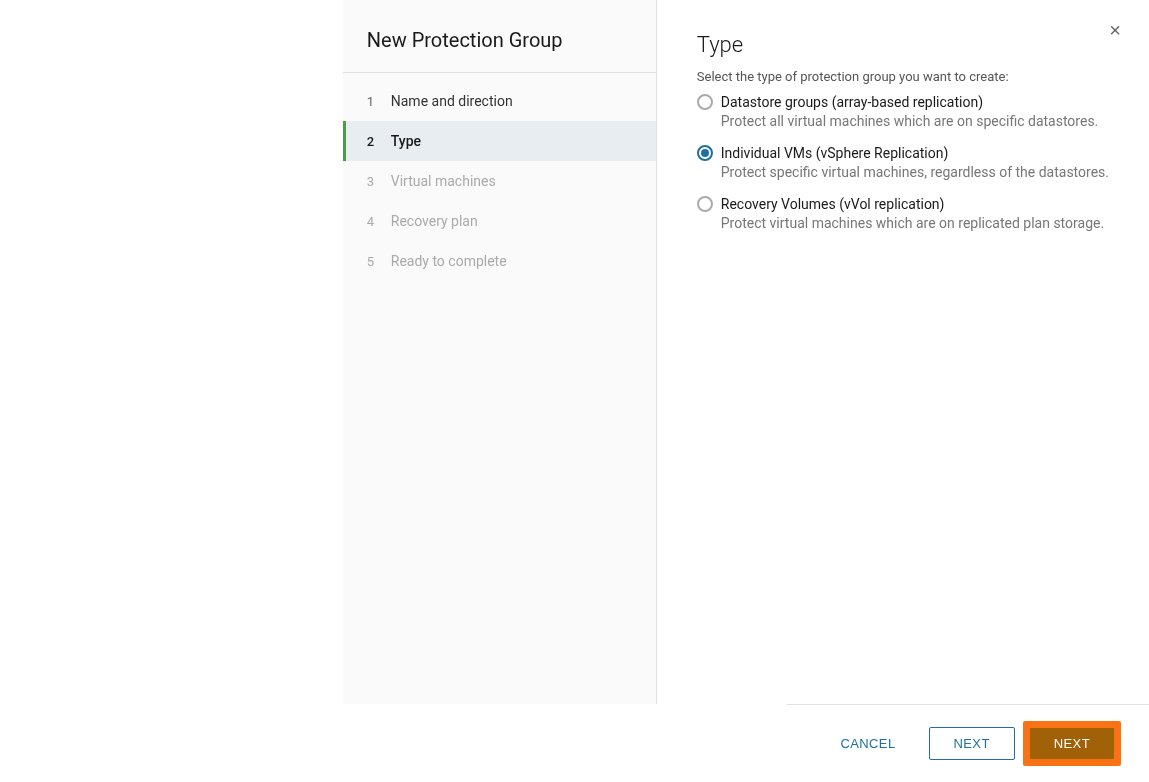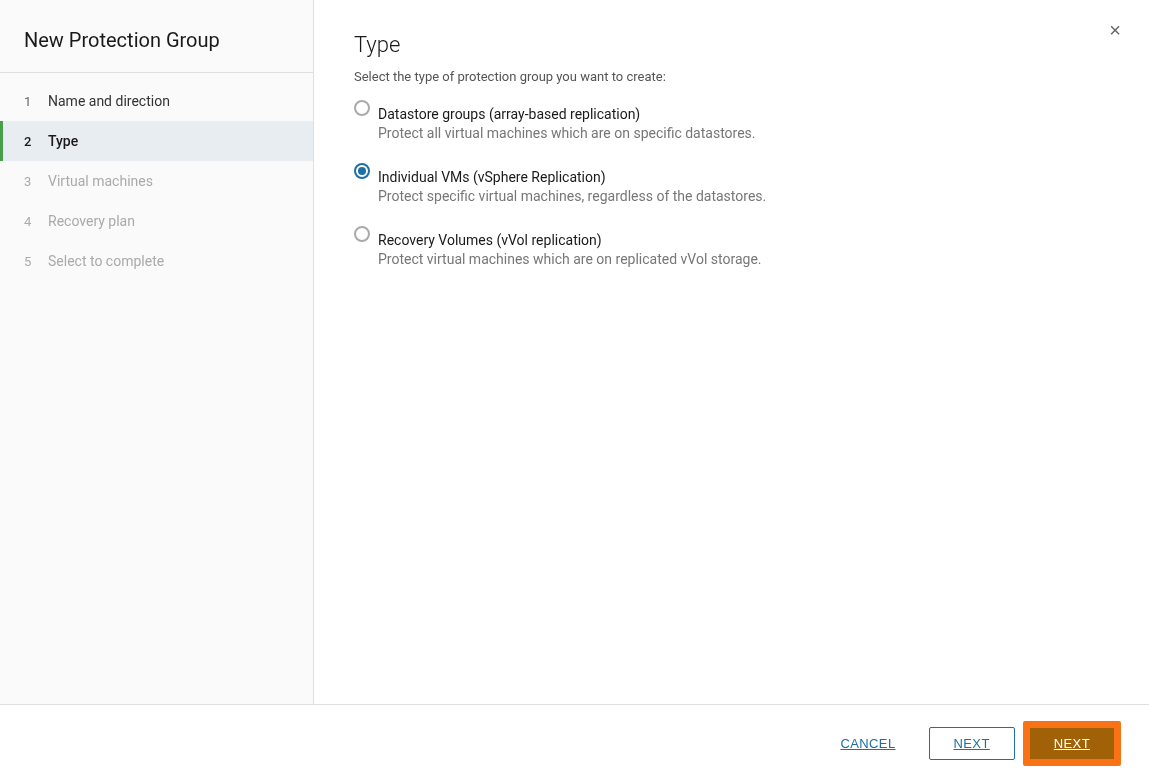--- a/index.html
+++ b/index.html
@@ -12,20 +12,21 @@
       min-height: 100vh;
     }
     .dialog {
       width: 1149px;
       height: 782px;
       background: #fff;
       display: flex;
       flex-direction: column;
       box-shadow: 0 4px 20px rgba(0,0,0,0.3);
       position: relative;
+      align-items: flex-end;
     }
     .dialog-body {
       display: flex;
       flex: 1;
       overflow: hidden;
     }
     
     .sidebar {
       width: 314px;
       background: #fafafa;
@@ -129,40 +130,38 @@
     }
     .option-desc {
       font-size: 14px;
       color: #777;
       margin-left: 24px;
       margin-top: 3px;
     }
     .option-text {
       font-size: 14px;
       color: #1a1a1a;
-      margin-top: 12px;
     }
     
     .dialog-footer {
       display: flex;
       justify-content: flex-end;
       align-items: center;
       padding: 16px 28px;
       border-top: 1px solid #e0e0e0;
       gap: 8px;
       background: #fff;
     }
     .btn {
       padding: 8px 24px;
       font-size: 13px;
       font-weight: 500;
       border-radius: 2px;
       cursor: pointer;
       letter-spacing: 0.03em;
-      text-decoration: underline;
     }
     .btn-cancel {
       background: none;
       border: 1px solid transparent;
       color: #1d6fa4;
     }
     .btn-back {
       background: #fff;
       border: 1px solid #1d6fa4;
       color: #1d6fa4;
@@ -220,21 +219,21 @@
         <li class="sidebar-step disabled">
           <span class="step-number">3</span>
           <span class="step-label">Virtual machines</span>
         </li>
         <li class="sidebar-step disabled">
           <span class="step-number">4</span>
           <span class="step-label">Recovery plan</span>
         </li>
         <li class="sidebar-step disabled">
           <span class="step-number">5</span>
-          <span class="step-label">Select to complete</span>
+          <span class="step-label">Ready to complete</span>
         </li>
       </ul>
     </aside>
 
     <main class="main-content">
       <button class="close-btn">×</button>
       <h1 class="content-title">Type</h1>
       <p class="content-subtitle">Select the type of protection group you want to create:</p>
 
       <ul class="options-list">
@@ -253,21 +252,21 @@
             <span class="option-text">Individual VMs (vSphere Replication)</span>
           </label>
           <p class="option-desc">Protect specific virtual machines, regardless of the datastores.</p>
         </li>
 
         <li class="option-item">
           <label class="option-label">
             <div class="radio-wrapper"></div>
             <span class="option-text">Recovery Volumes (vVol replication)</span>
           </label>
-          <p class="option-desc">Protect virtual machines which are on replicated vVol storage.</p>
+          <p class="option-desc">Protect virtual machines which are on replicated plan storage.</p>
         </li>
       </ul>
     </main>
   </div>
 
   <div class="dialog-footer">
     <button class="btn btn-cancel">CANCEL</button>
     <button class="btn btn-back">NEXT</button>
     <button class="btn btn-next">NEXT</button>
   </div>

